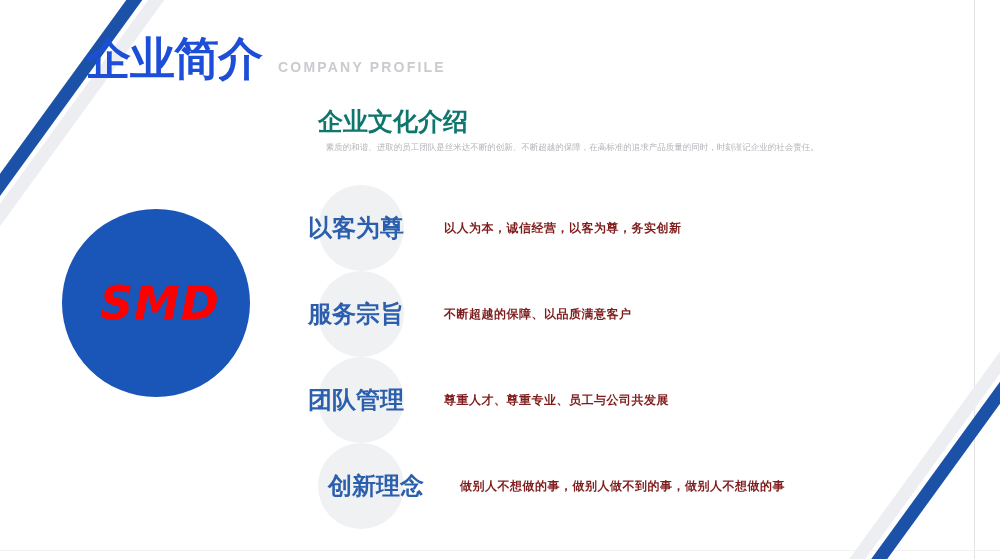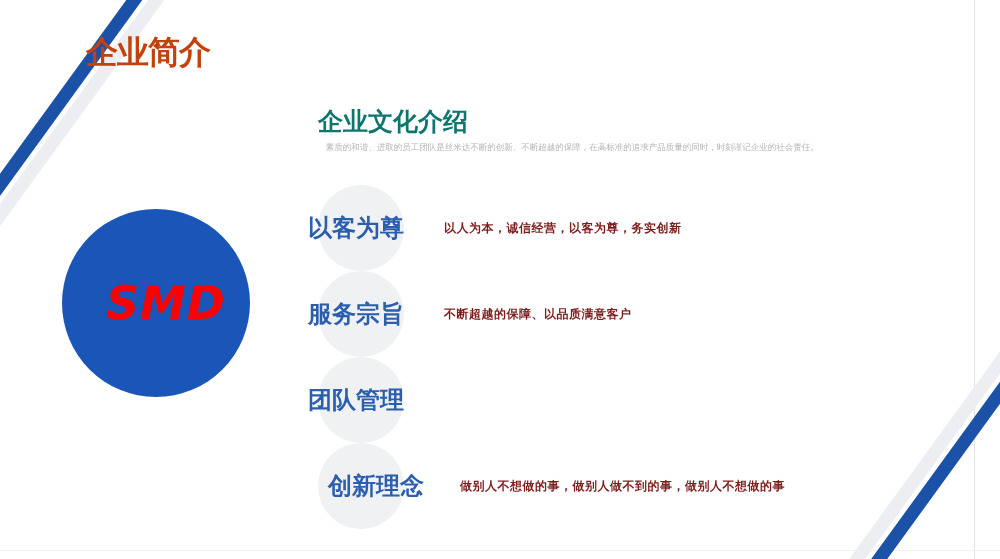--- a/index.html
+++ b/index.html
@@ -77,23 +77,23 @@
   
   #header {
     position: absolute;
     left: 86px;
     top: 36px;
     display: flex;
     align-items: flex-end;
   }
   #page-title {
     font-family: "DejaVu Sans", sans-serif;
-    font-size: 32px;
-    font-weight: bold;
-    color: #c2410c;
+    font-size: 45px;
+    font-weight: bold;
+    color: #1d4ed8;
     letter-spacing: -1px;
     line-height: 1;
     white-space: nowrap;
   }
   #page-subtitle-en {
     margin-left: 16px;
     margin-bottom: 6px;
     font-size: 14px;
     letter-spacing: 2.2px;
     color: #c9cbcf;
@@ -131,21 +131,21 @@
     position: absolute;
     left: 62px;
     top: 209px;
     width: 188px;
     height: 188px;
     border-radius: 50%;
     background: #1A55B8;
   }
   #logo-text {
     position: absolute;
-    left: 10px;
+    left: 4px;
     top: 0;
     width: 188px;
     height: 188px;
     display: flex;
     align-items: center;
     justify-content: center;
     font-family: "DejaVu Sans", sans-serif;
     font-size: 46px;
     font-weight: bold;
     font-style: italic;
@@ -221,20 +221,21 @@
     <div class="bar b2"></div>
   </div>
 
   <div id="corner-br">
     <div class="bar b1"></div>
     <div class="bar b2"></div>
   </div>
 
   <div id="header">
     <div id="page-title">企业简介</div>
+    <div id="page-subtitle-en">COMPANY PROFILE</div>
   </div>
 
   <div id="section-heading">企业文化介绍</div>
   <div id="section-intro">素质的和谐、进取的员工团队是丝米达不断的创新、不断超越的保障，在高标准的追求产品质量的同时，时刻谨记企业的社会责任。</div>
 
   <div id="logo-circle">
     <div id="logo-text">SMD</div>
   </div>
 
   <div id="value-list">
@@ -247,20 +248,21 @@
 
     <div class="value-row r2">
       <div class="row-disc"></div>
       <div class="row-label">服务宗旨</div>
       <div class="row-text">不断超越的保障、以品质满意客户</div>
     </div>
 
     <div class="value-row r3">
       <div class="row-disc"></div>
       <div class="row-label">团队管理</div>
+      <div class="row-text">尊重人才、尊重专业、员工与公司共发展</div>
     </div>
 
     <div class="value-row r4">
       <div class="row-disc"></div>
       <div class="row-label">创新理念</div>
       <div class="row-text">做别人不想做的事，做别人做不到的事，做别人不想做的事</div>
     </div>
 
   </div>
 

